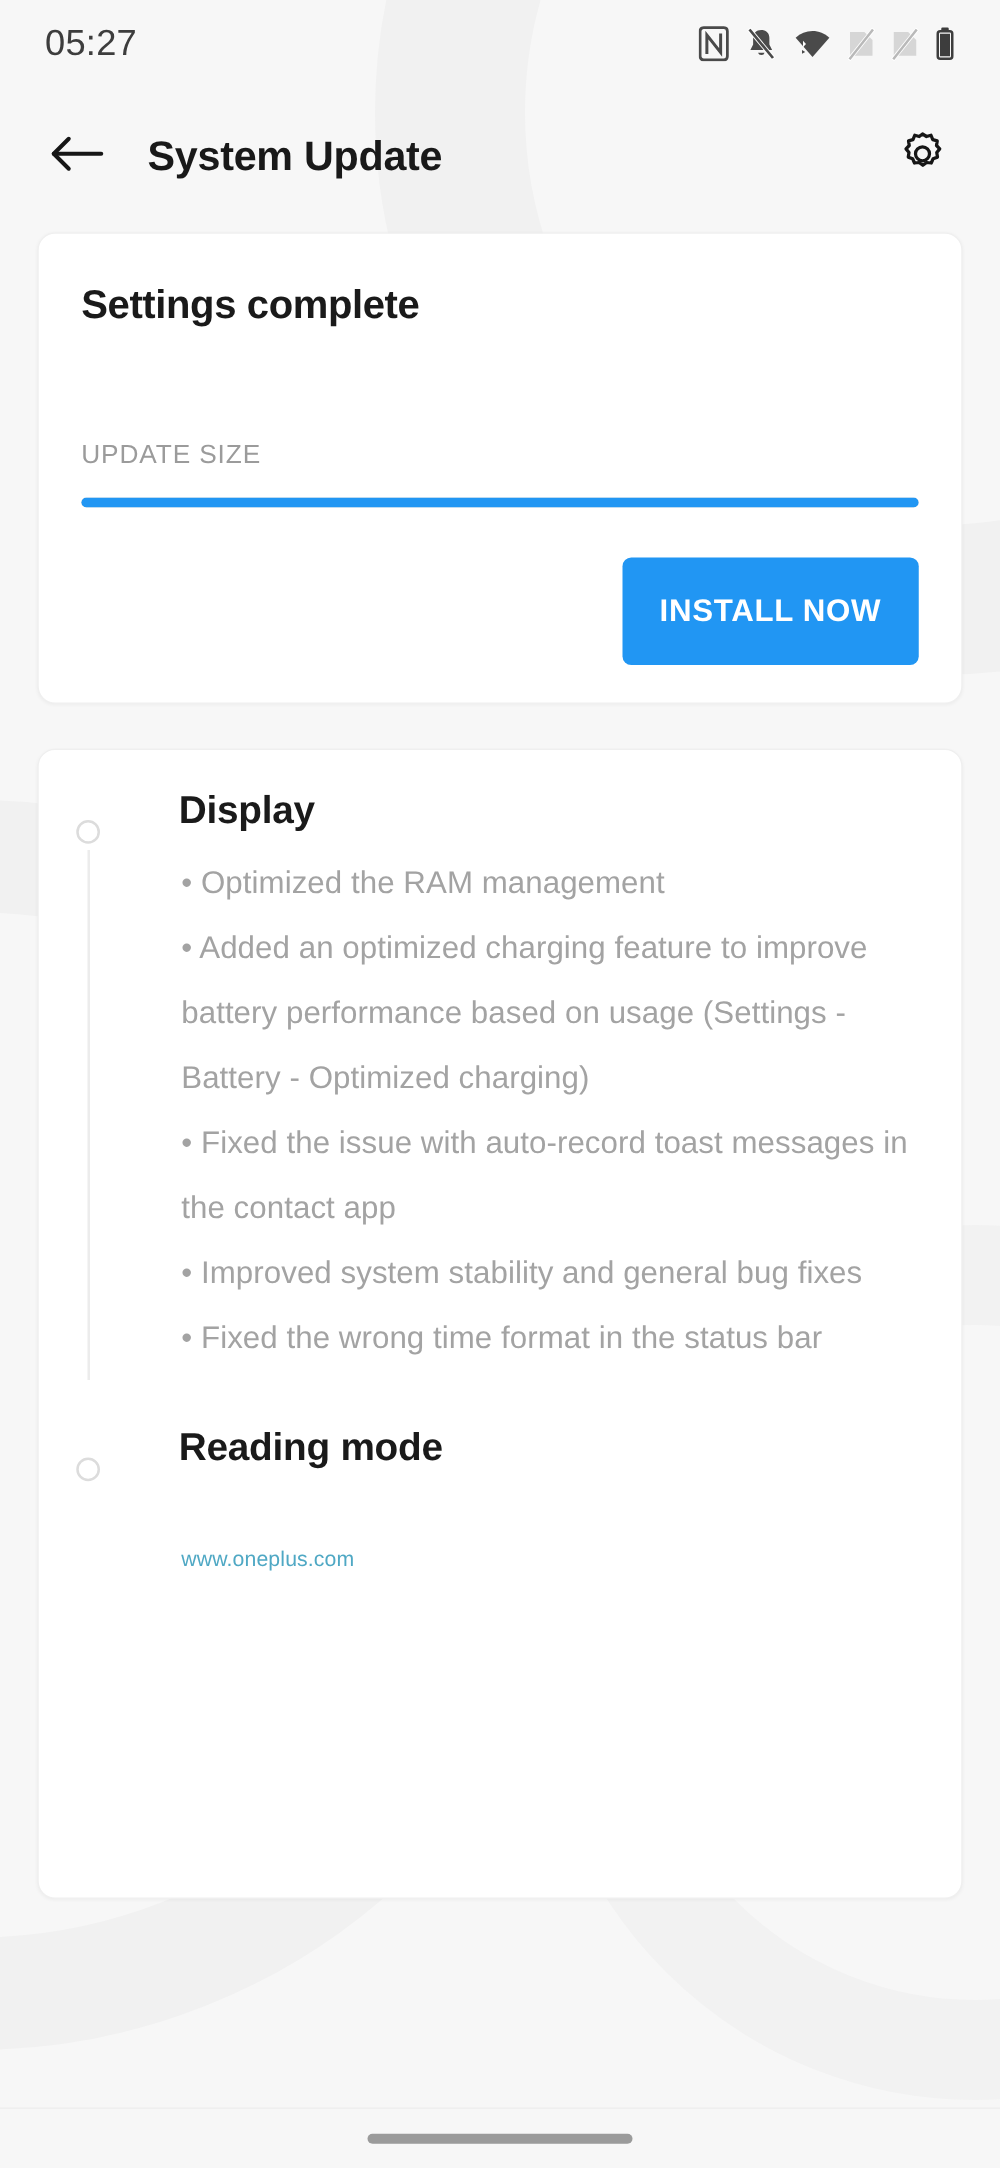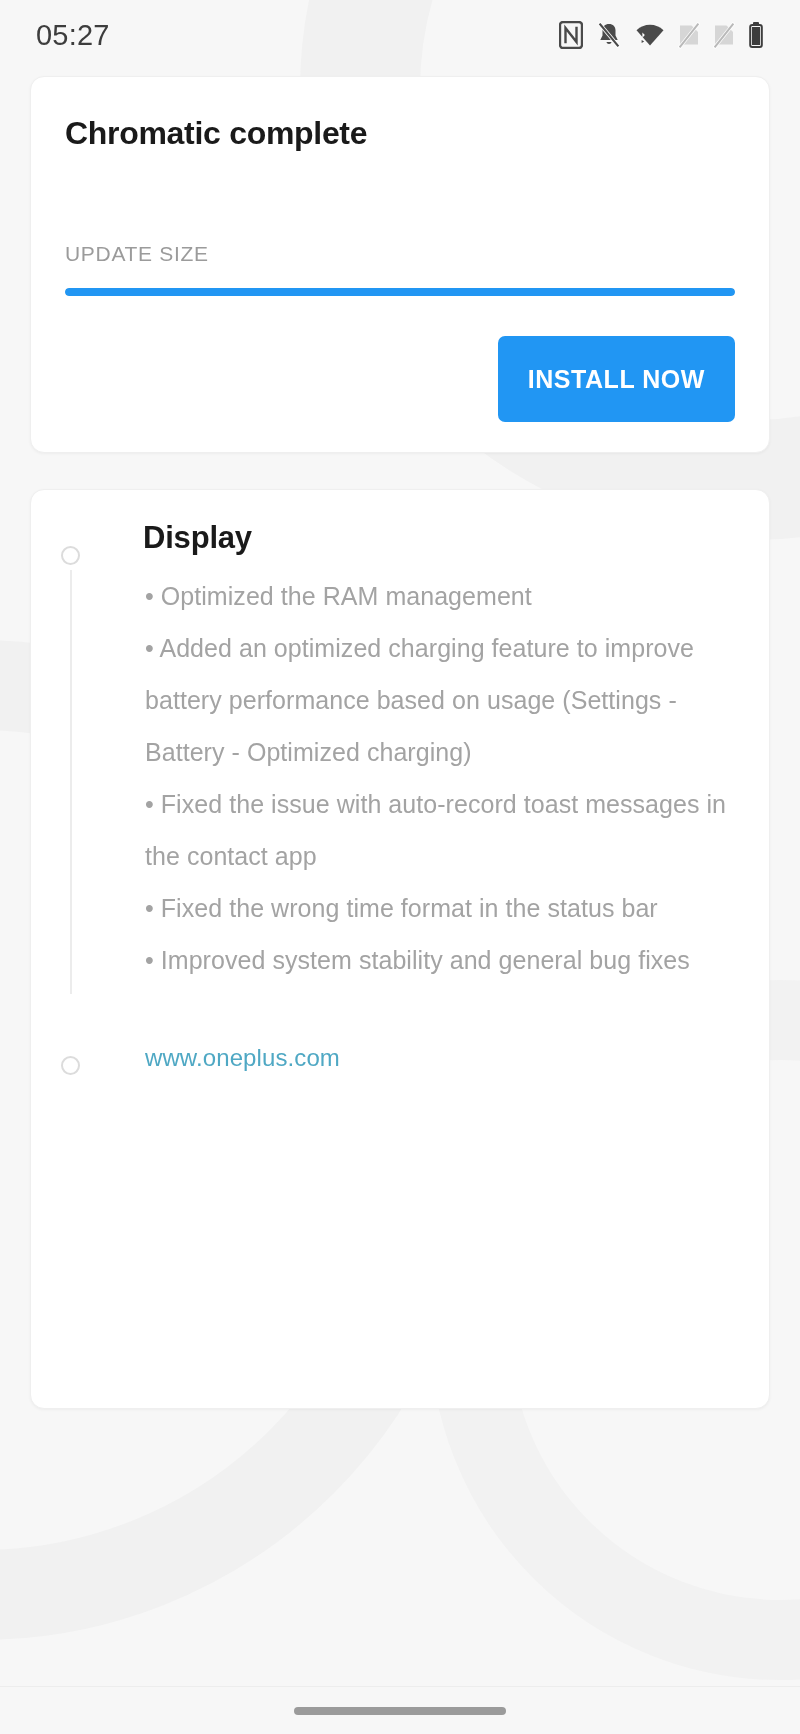--- a/index.html
+++ b/index.html
@@ -145,22 +145,23 @@
   .tl-item {
     font-size:25px; color:#a3a3a3;
     line-height:52px;
     letter-spacing:.05px;
   }
 
   .tl-group-last { padding-bottom:14px; }
 
   .site-link {
     display:block;
+    margin-top:44px;
     margin-left:84px;
-    font-size:24px;
+    font-size:17px;
     color:#4fa8c4;
     letter-spacing:.1px;
     cursor:pointer;
   }
 
   
   .nav-bar {
     position:absolute; left:0; right:0; bottom:0;
     height:48px;
     background:#f7f7f7;
@@ -233,52 +234,74 @@
         <svg width="16" height="28" viewBox="0 0 16 28">
           <rect x="5" y="1" width="6" height="3" rx="1" fill="#3d3d3d"></rect>
           <rect x="2.2" y="4" width="11.6" height="22" rx="2" fill="none" stroke="#3d3d3d" stroke-width="2"></rect>
           <rect x="4" y="6" width="8" height="18" fill="#3d3d3d"></rect>
         </svg>
       </span>
 
     </div>
   </div>
 
+  <div class="app-bar">
+    <div class="back-btn">
+      <span>
+        <svg width="44" height="34" viewBox="0 0 44 34">
+          <path d="M3 17 H41" stroke="#161616" stroke-width="3.2" fill="none" stroke-linecap="round"></path>
+          <path d="M15 5 L3 17 L15 29" stroke="#161616" stroke-width="3.2" fill="none" stroke-linecap="round" stroke-linejoin="round"></path>
+        </svg>
+      </span>
+    </div>
+    <div class="app-title">System Update</div>
+    <div class="gear-btn">
+      <span>
+        <svg width="40" height="40" viewBox="0 0 40 40">
+          <g fill="none" stroke="#161616" stroke-width="2.6" stroke-linejoin="round">
+            <circle cx="20" cy="20" r="5.6"></circle>
+            <path d="M20 4.2 l3.2 2.0 3.6 -1.0 1.4 3.5 3.6 1.0 -0.6 3.7 2.6 2.7 -2.4 2.9 0.6 3.7 -3.5 1.3 -1.5 3.4 -3.7 -0.4 -3.0 2.2 -3.0 -2.2 -3.7 0.4 -1.5 -3.4 -3.5 -1.3 0.6 -3.7 -2.4 -2.9 2.6 -2.7 -0.6 -3.7 3.6 -1.0 1.4 -3.5 3.6 1.0 z"></path>
+          </g>
+        </svg>
+      </span>
+    </div>
+  </div>
 
   <div class="content">
 
     <div class="card card-download">
-      <div class="dl-title">Chromatic complete</div>
+      <div class="dl-title">Settings complete</div>
       <div class="dl-sizelabel">UPDATE SIZE</div>
       <div class="progress-track">
         <div class="progress-fill" style="width: 100%; background: rgb(33, 150, 243);"></div>
       </div>
       <div class="btn-row">
         <button class="install-btn" style="background: rgb(33, 150, 243);">INSTALL NOW</button>
       </div>
     </div>
 
     <div class="card card-changelog">
       <div class="timeline">
 
         <div class="tl-group">
           <span class="tl-dot"></span>
           <span class="tl-line"></span>
           <div class="tl-heading">Display</div>
           <div class="tl-body">
             <div class="tl-item">• Optimized the RAM management</div>
             <div class="tl-item">• Added an optimized charging feature to improve battery performance based on usage (Settings - Battery - Optimized charging)</div>
             <div class="tl-item">• Fixed the issue with auto-record toast messages in the contact app</div>
+            <div class="tl-item">• Improved system stability and general bug fixes</div>
             <div class="tl-item">• Fixed the wrong time format in the status bar</div>
-            <div class="tl-item">• Improved system stability and general bug fixes</div>
           </div>
         </div>
 
         <div class="tl-group tl-group-last" style="margin-top:44px;">
           <span class="tl-dot"></span>
+          <div class="tl-heading">Reading mode</div>
         </div>
 
         <a class="site-link" style="color: rgb(79, 168, 196);">www.oneplus.com</a>
 
       </div>
     </div>
 
   </div>
 
   <div class="nav-bar">

